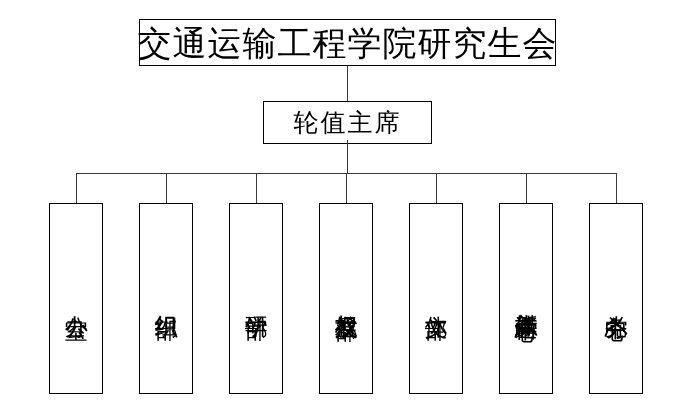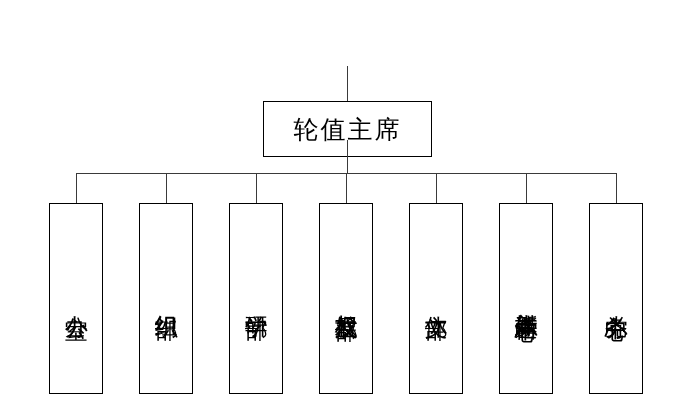--- a/index.html
+++ b/index.html
@@ -36,21 +36,21 @@
     left: 139px;
     top: 19px;
     width: 417px;
     height: 47px;
   }
 
   .node-box.chair-node {
     left: 263px;
     top: 101px;
     width: 169px;
-    height: 56px;
+    height: 43px;
   }
 
   .node-box.dept-node {
     top: 203px;
     width: 54px;
     height: 191px;
   }
 
   
   .label-horizontal {
@@ -111,20 +111,23 @@
   .conn-drop {
     top: 173px;
     height: 31px;
   }
 </style>
 </head>
 <body>
 
 <div id="chart-root">
 
+  <div class="node-box root-node">
+    <span class="label-horizontal label-root">交通运输工程学院研究生会</span>
+  </div>
 
   <div class="connector v conn-root-chair"></div>
 
   <div class="node-box chair-node">
     <span class="label-horizontal label-chair">轮值主席</span>
   </div>
 
   <div class="connector v conn-chair-bus"></div>
 
   <div class="connector h conn-bus"></div>

